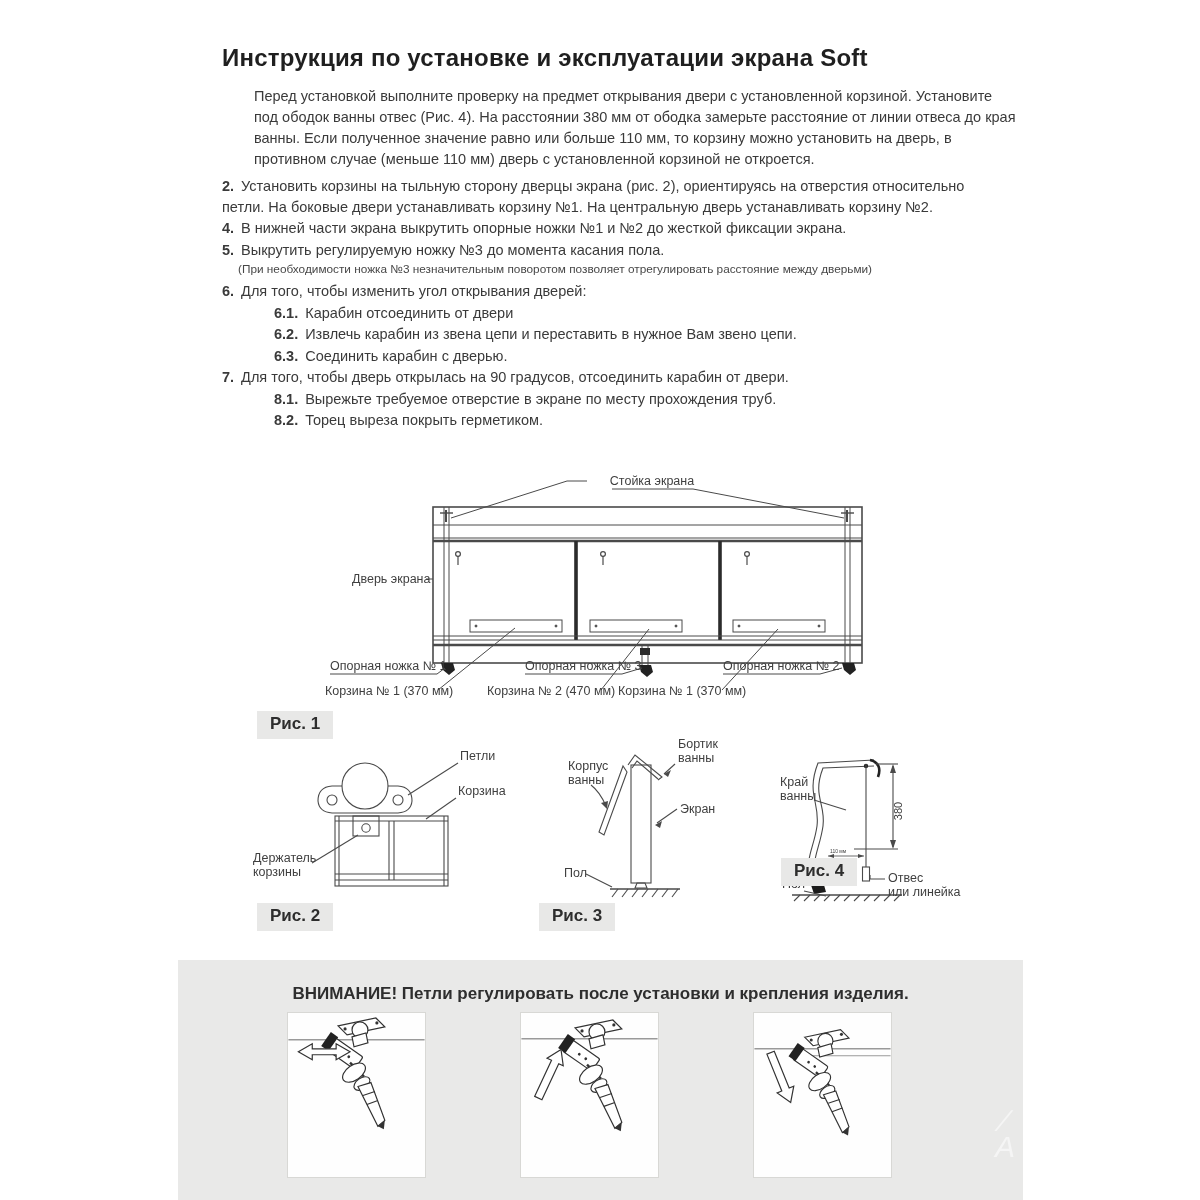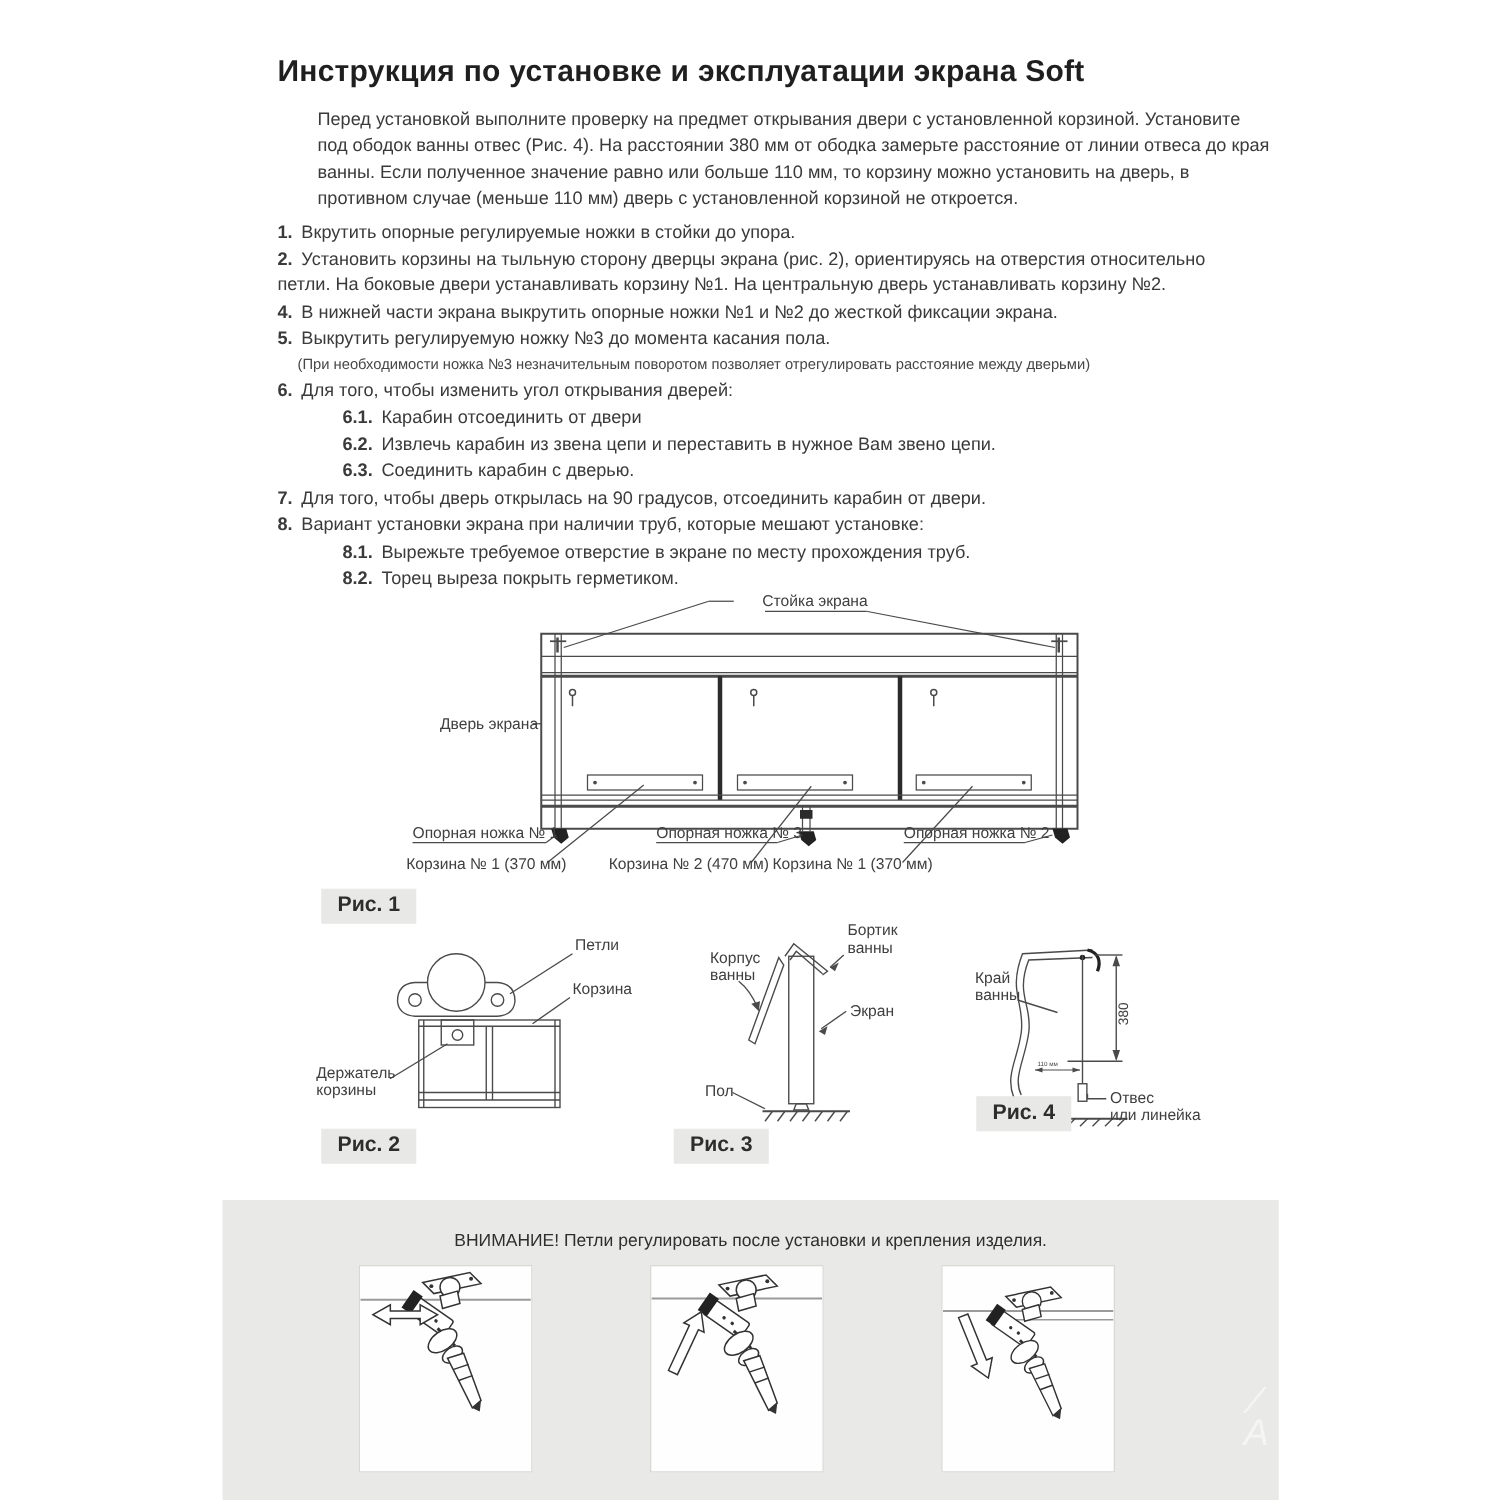--- a/index.html
+++ b/index.html
@@ -9,47 +9,45 @@
   .intro{position:absolute;left:222px;top:86px;width:766px;font-size:14.5px;line-height:21px;color:#3a3a3a;margin-left:32px;}
   .steps{position:absolute;left:222px;top:176px;width:772px;font-size:14.5px;line-height:20.5px;color:#3a3a3a;}
   .row{margin-bottom:1px;}
   .row .num{font-weight:bold;margin-right:7px;}
   .row.sub{padding-left:52px;}
   .row.note{font-size:11.8px;line-height:15px;margin:2px 16px 4px;color:#474747;}
   .fig-badge{position:absolute;background:#e8e8e7;color:#2d2d2d;font-weight:bold;font-size:17px;padding:3px 13px 5px;}
   svg{position:absolute;overflow:visible;}
   svg text{font-family:"Liberation Sans",sans-serif;fill:#3f3f3f;}
   .footer-band{position:absolute;left:178px;top:960px;width:845px;height:240px;background:#e9e9e8;}
-  .warning{position:absolute;left:0;top:24px;width:100%;text-align:center;font-size:14px;font-weight:normal;color:#2e2e2e;}
+  .warning{position:absolute;left:0;top:24px;width:100%;text-align:center;font-size:17px;font-weight:bold;color:#2e2e2e;}
   .hinge-box{position:absolute;top:52px;width:137px;height:164px;background:#fefefe;border:1px solid #d8d8d5;}
   .hinge-box svg{left:0;top:0;}
   .box1{left:109px;} .box2{left:342px;} .box3{left:575px;}
   .watermark{position:absolute;right:8px;bottom:40px;color:rgba(255,255,255,.55);font-size:30px;font-style:italic;line-height:26px;text-align:center;}
 </style>
 </head>
 <body>
 
 <div class="page">
 
   <div class="title">Инструкция по установке и эксплуатации экрана Soft</div>
 
   <div class="intro">Перед установкой выполните проверку на предмет открывания двери с установленной корзиной. Установите под ободок ванны отвес (Рис. 4). На расстоянии 380 мм от ободка замерьте расстояние от линии отвеса до края ванны. Если полученное значение равно или больше 110 мм, то корзину можно установить на дверь, в противном случае (меньше 110 мм) дверь с установленной корзиной не откроется.</div>
 
   <div class="steps">
-    <div class="row"><span class="num">1.</span><span>Вкрутить опорные регулируемые ножки в стойки до упора.</span></div>
     <div class="row"><span class="num">2.</span><span>Установить корзины на тыльную сторону дверцы экрана (рис. 2), ориентируясь на отверстия относительно петли. На боковые двери устанавливать корзину №1. На центральную дверь устанавливать корзину №2.</span></div>
     <div class="row"><span class="num">4.</span><span>В нижней части экрана выкрутить опорные ножки №1 и №2 до жесткой фиксации экрана.</span></div>
     <div class="row"><span class="num">5.</span><span>Выкрутить регулируемую ножку №3 до момента касания пола.</span></div>
     <div class="row note">(При необходимости ножка №3 незначительным поворотом позволяет отрегулировать расстояние между дверьми)</div>
     <div class="row"><span class="num">6.</span><span>Для того, чтобы изменить угол открывания дверей:</span></div>
     <div class="row sub"><span class="num">6.1.</span><span>Карабин отсоединить от двери</span></div>
     <div class="row sub"><span class="num">6.2.</span><span>Извлечь карабин из звена цепи и переставить в нужное Вам звено цепи.</span></div>
     <div class="row sub"><span class="num">6.3.</span><span>Соединить карабин с дверью.</span></div>
     <div class="row"><span class="num">7.</span><span>Для того, чтобы дверь открылась на 90 градусов, отсоединить карабин от двери.</span></div>
-    <div class="row"><span class="num">8.</span><span>Вариант установки экрана при наличии труб, которые мешают установке:</span></div>
     <div class="row sub"><span class="num">8.1.</span><span>Вырежьте требуемое отверстие в экране по месту прохождения труб.</span></div>
     <div class="row sub"><span class="num">8.2.</span><span>Торец выреза покрыть герметиком.</span></div>
   </div>
 
   <svg style="left:325px;top:462px;" width="560" height="245" viewBox="0 0 560 245">
     <g stroke="#4a4a4a" stroke-width="1" fill="none">
 
       <line x1="262" y1="19" x2="242" y2="19"></line>
       <line x1="242" y1="19" x2="126" y2="56"></line>
       <line x1="287" y1="27" x2="368" y2="27"></line>
@@ -241,21 +239,21 @@
     </g>
     <text x="14" y="50" font-size="12.5">Край</text>
     <text x="14" y="64" font-size="12.5">ванны</text>
     <text x="136" y="75" font-size="11" transform="rotate(-90 136 75)" text-anchor="middle">380</text>
     <text x="64" y="117" font-size="5">110 мм</text>
     <text x="122" y="146" font-size="12.5">Отвес</text>
     <text x="122" y="160" font-size="12.5">или линейка</text>
     <text x="16" y="152" font-size="12.5">Пол</text>
   </svg>
 
-  <div class="fig-badge" style="left:781px;top:877px;">Рис. 4</div>
+  <div class="fig-badge" style="left:781px;top:858px;">Рис. 4</div>
 
   <svg width="0" height="0" style="position:absolute;">
     <symbol id="hinge" viewBox="0 0 137 165">
       <g stroke="#333" fill="#ffffff" stroke-width="1.2">
         <polygon points="50,13 88,5 97,14 59,22"></polygon>
         <circle cx="57" cy="16" r="1.6" fill="#333" stroke="none"></circle>
         <circle cx="89" cy="10" r="1.6" fill="#333" stroke="none"></circle>
         <circle cx="72" cy="17" r="8"></circle>
         <polygon points="64,24 78,20 80,30 66,34"></polygon>
         <g transform="rotate(35 55 40)">

